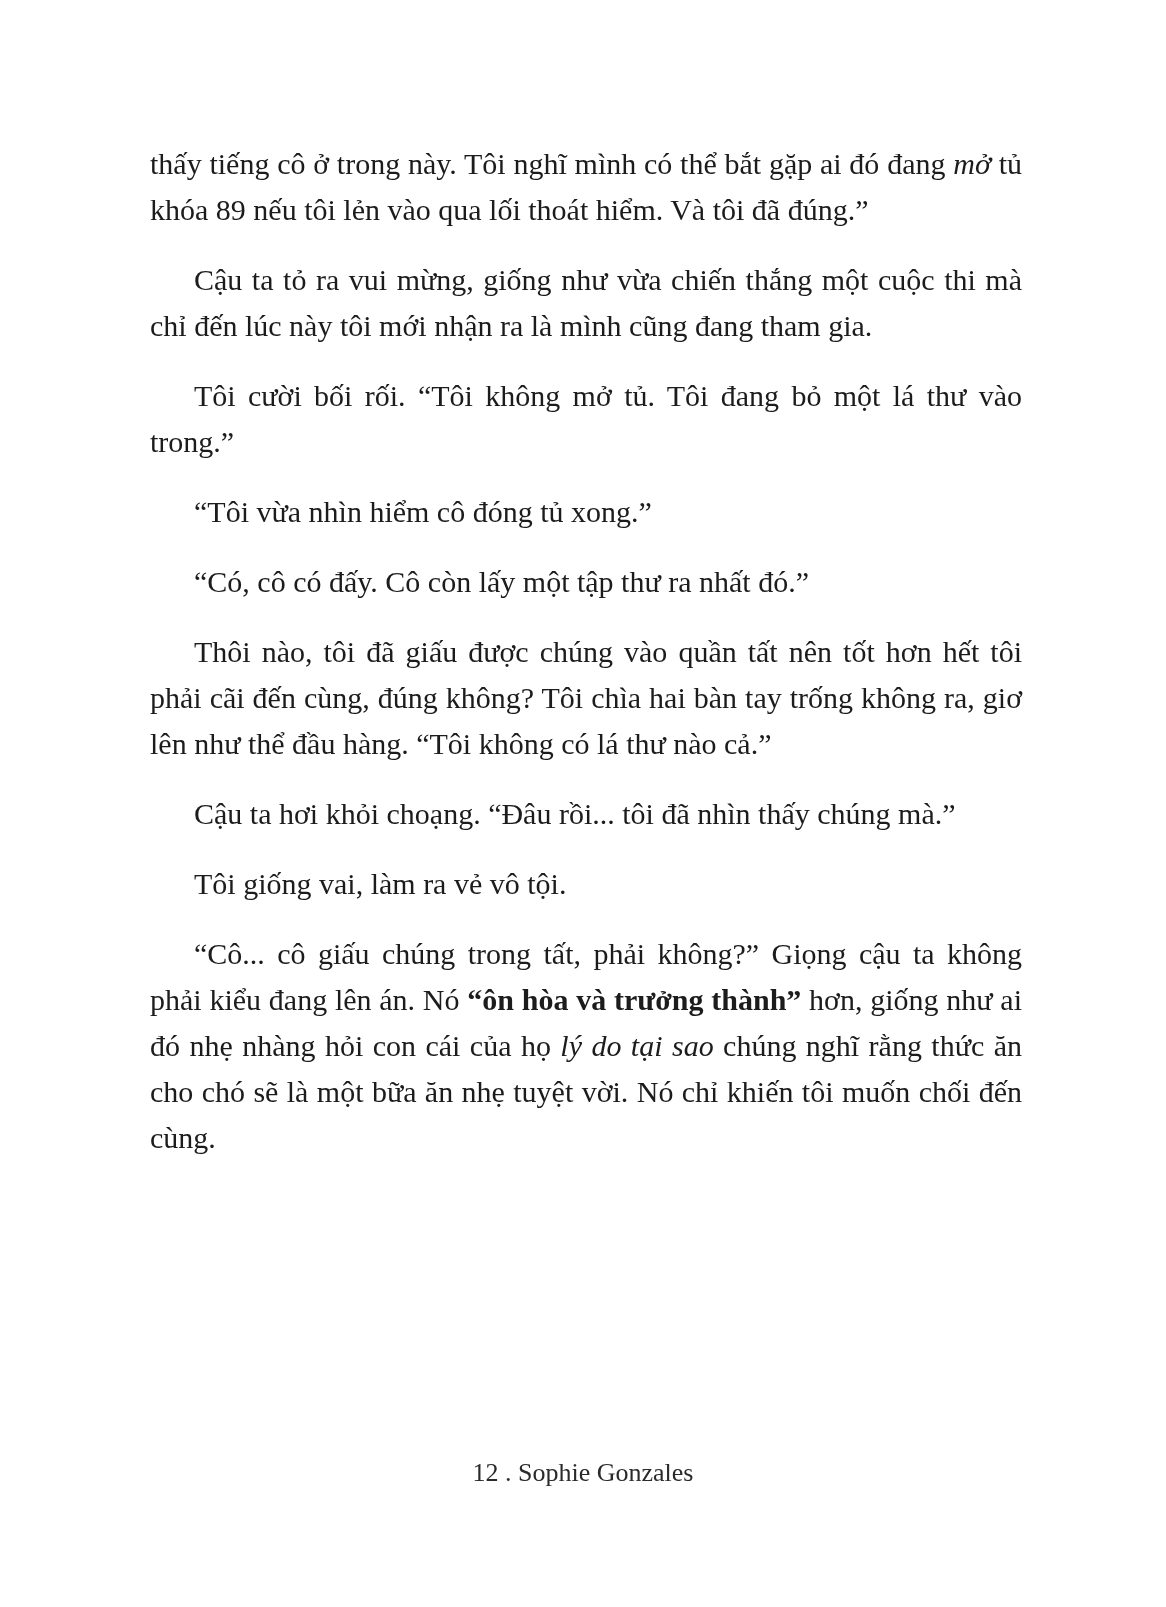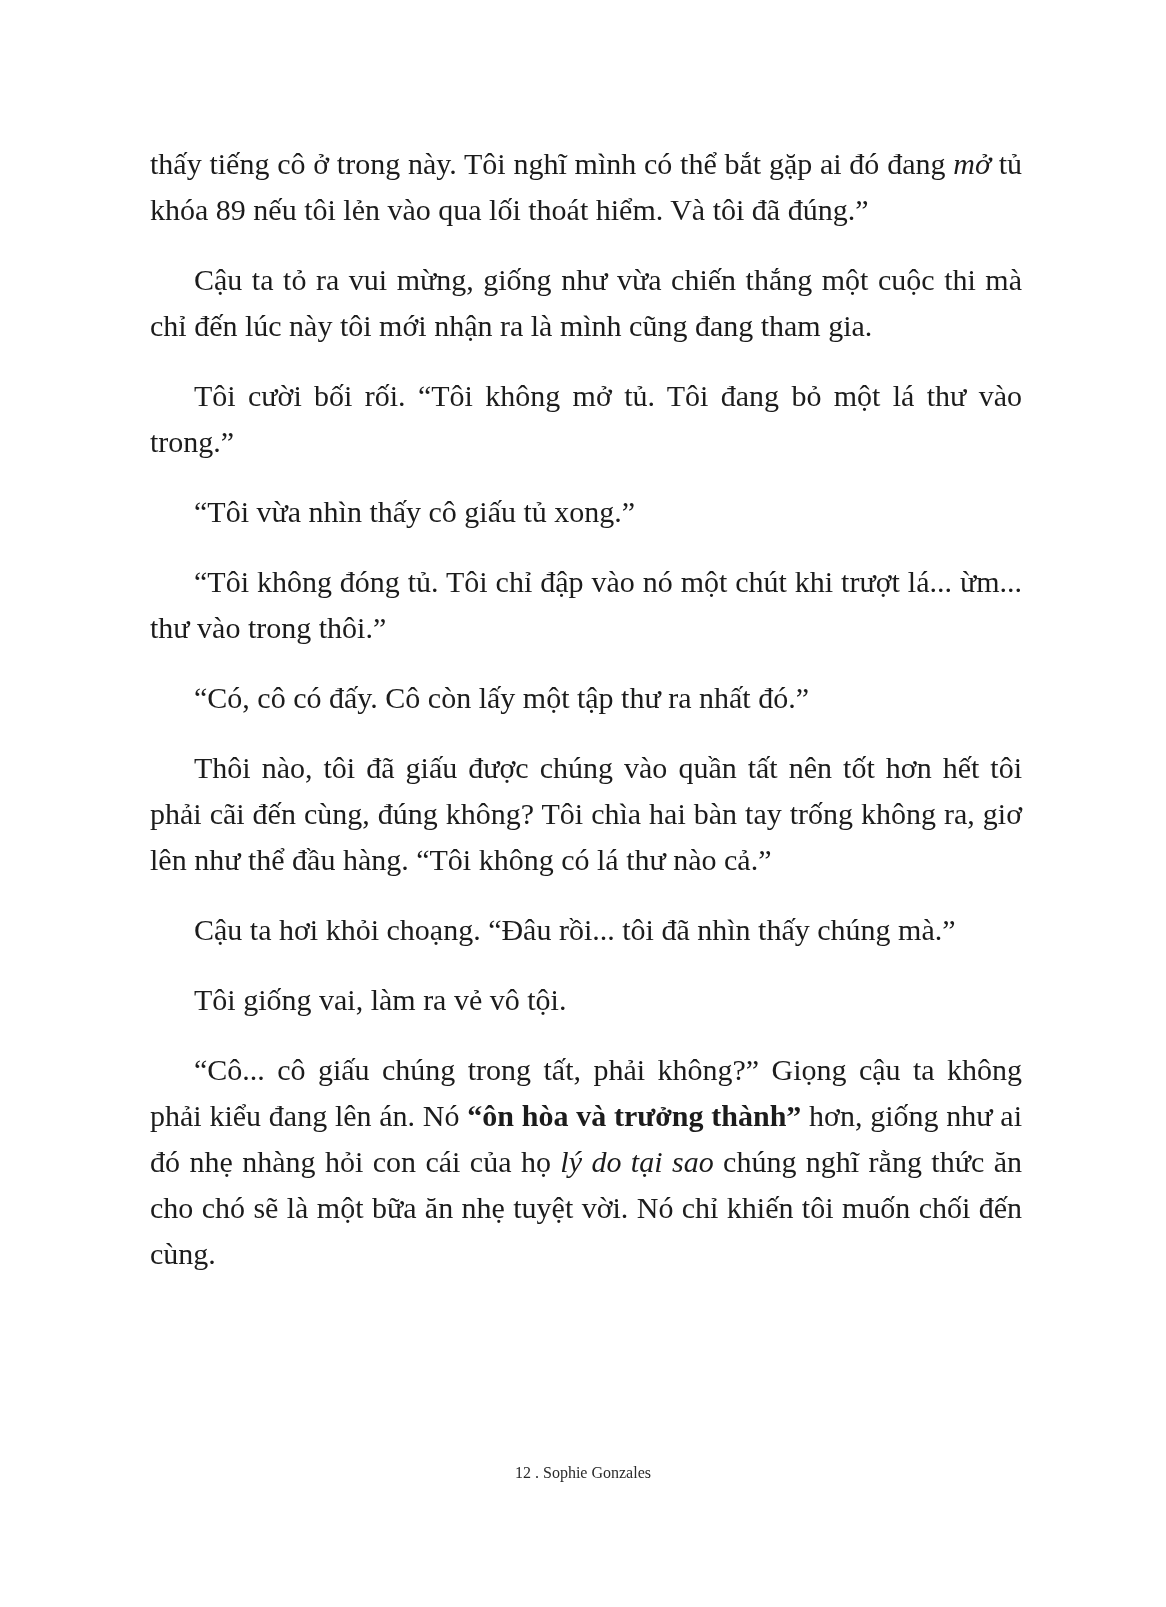--- a/index.html
+++ b/index.html
@@ -37,35 +37,34 @@
     text-indent: 44px;
   }
   .seg-italic { font-style: italic; }
   .seg-bold   { font-weight: bold; }
   .footer {
     position: absolute;
     left: 0;
     top: 1456px;
     width: 100%;
     text-align: center;
-    font-size: 16px;
+    font-size: 26px;
     line-height: 34px;
     color: #2a2a2a;
   }
 </style>
 </head>
 <body>
 
 <div class="page">
   <div class="text-block">
       <p class="para"><span>thấy tiếng cô ở trong này. Tôi nghĩ mình có thể bắt gặp ai đó đang </span><span class="seg-italic">mở</span><span> tủ khóa 89 nếu tôi lẻn vào qua lối thoát hiểm. Và tôi đã đúng.”</span></p>
       <p class="para indent"><span>Cậu ta tỏ ra vui mừng, giống như vừa chiến thắng một cuộc thi mà chỉ đến lúc này tôi mới nhận ra là mình cũng đang tham gia.</span></p>
       <p class="para indent"><span>Tôi cười bối rối. “Tôi không mở tủ. Tôi đang bỏ một lá thư vào trong.”</span></p>
-      <p class="para indent"><span>“Tôi vừa nhìn thấy cô giấu tủ xong.”</span></p>
-      <p class="para indent"><span>“Tôi không đóng tủ. Tôi chỉ đập vào nó một chút khi trượt lá... ừm... thư vào trong thôi.”</span></p>
+      <p class="para indent"><span>“Tôi vừa nhìn hiểm cô đóng tủ xong.”</span></p>
       <p class="para indent"><span>“Có, cô có đấy. Cô còn lấy một tập thư ra nhất đó.”</span></p>
       <p class="para indent"><span>Thôi nào, tôi đã giấu được chúng vào quần tất nên tốt hơn hết tôi phải cãi đến cùng, đúng không? Tôi chìa hai bàn tay trống không ra, giơ lên như thể đầu hàng. “Tôi không có lá thư nào cả.”</span></p>
       <p class="para indent"><span>Cậu ta hơi khỏi choạng. “Đâu rồi... tôi đã nhìn thấy chúng mà.”</span></p>
       <p class="para indent"><span>Tôi giống vai, làm ra vẻ vô tội.</span></p>
       <p class="para indent"><span>“Cô... cô giấu chúng trong tất, phải không?” Giọng cậu ta không phải kiểu đang lên án. Nó </span><span class="seg-bold">“ôn hòa và trưởng thành”</span><span> hơn, giống như ai đó nhẹ nhàng hỏi con cái của họ </span><span class="seg-italic">lý do tại sao</span><span> chúng nghĩ rằng thức ăn cho chó sẽ là một bữa ăn nhẹ tuyệt vời. Nó chỉ khiến tôi muốn chối đến cùng.</span></p>
     </div>
   <div class="footer">12 . Sophie Gonzales</div>
 </div>
 
 </body></html>

